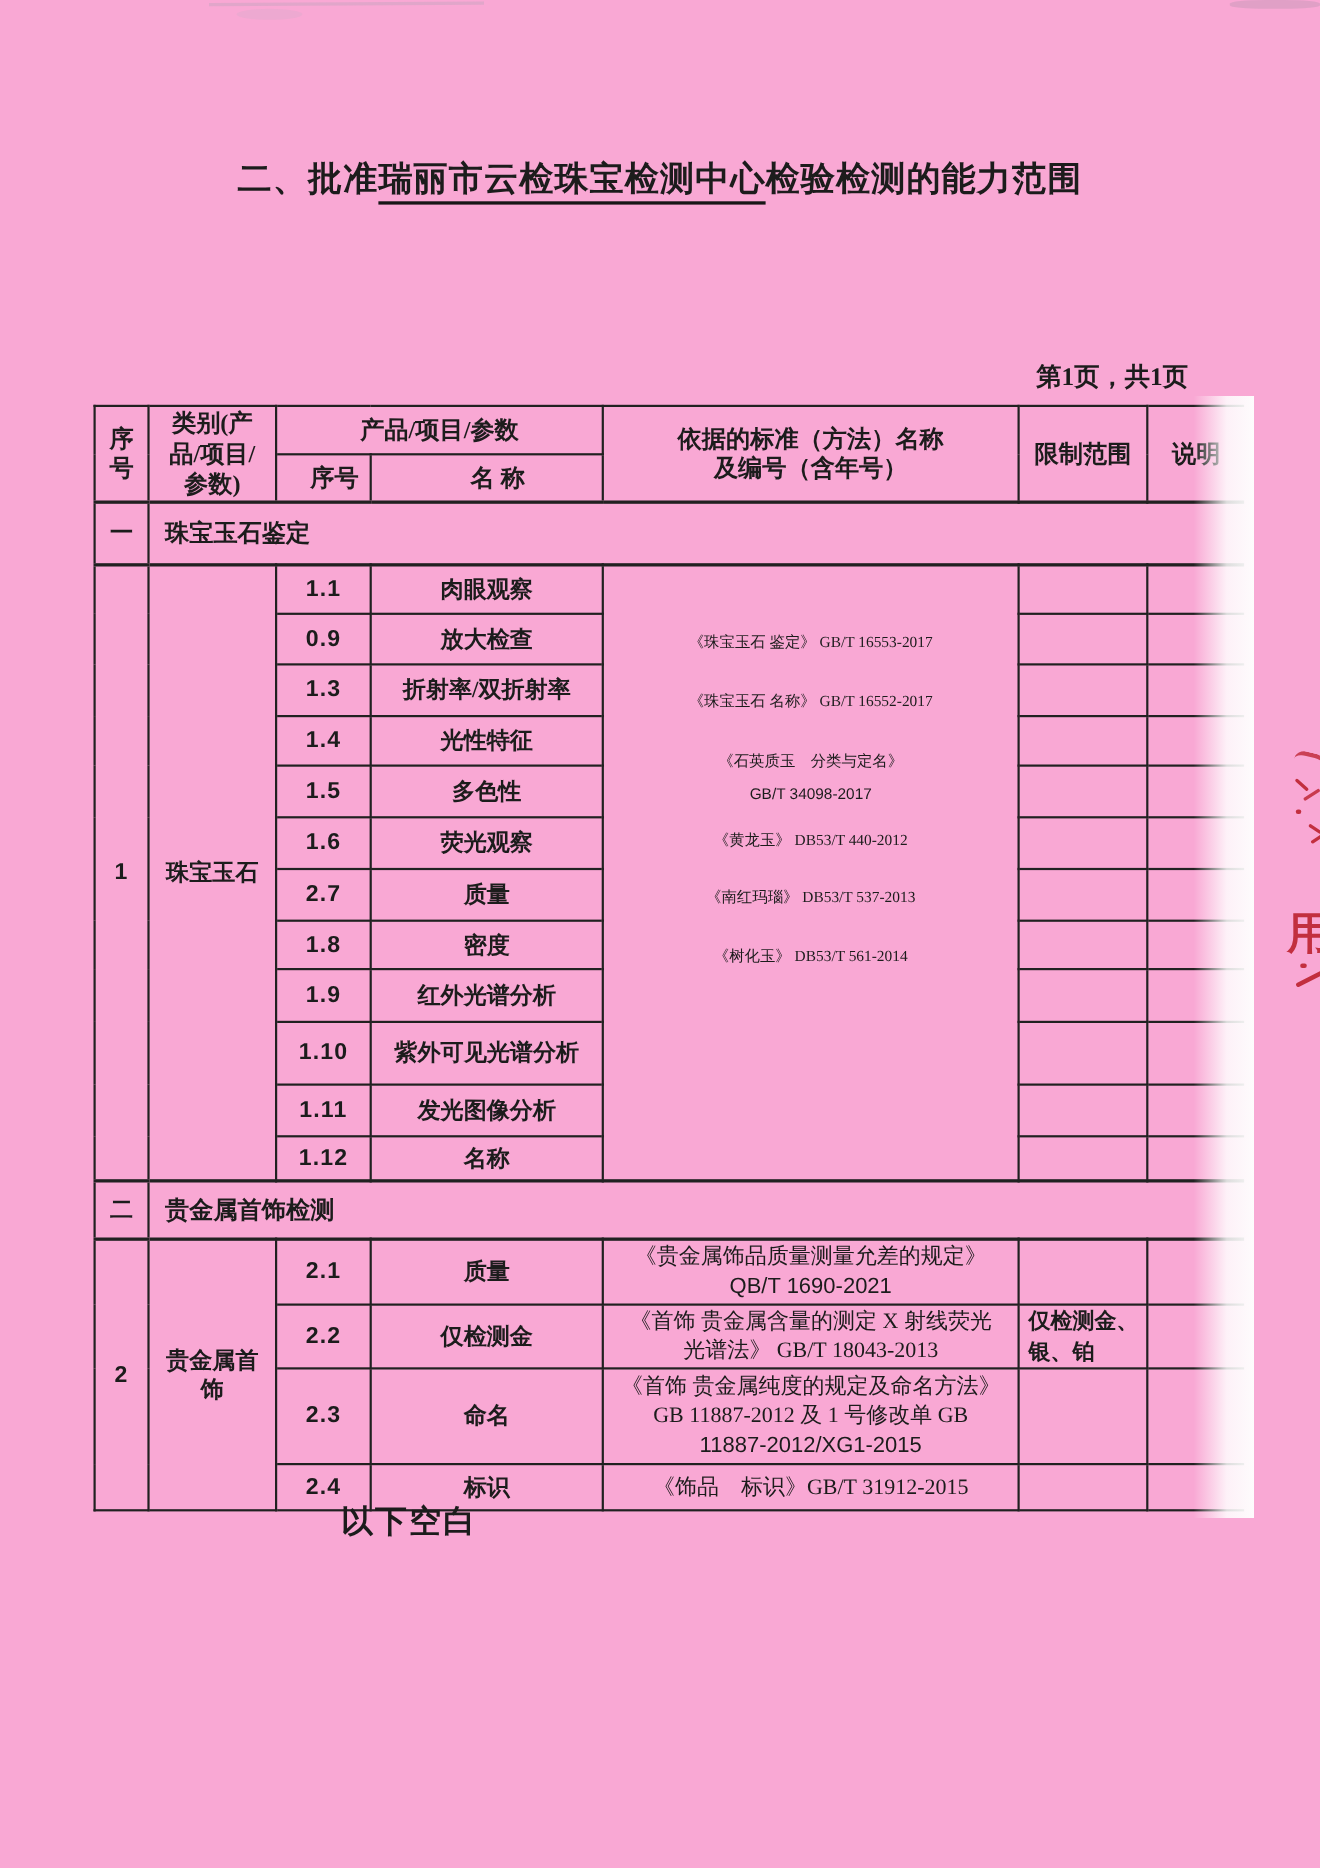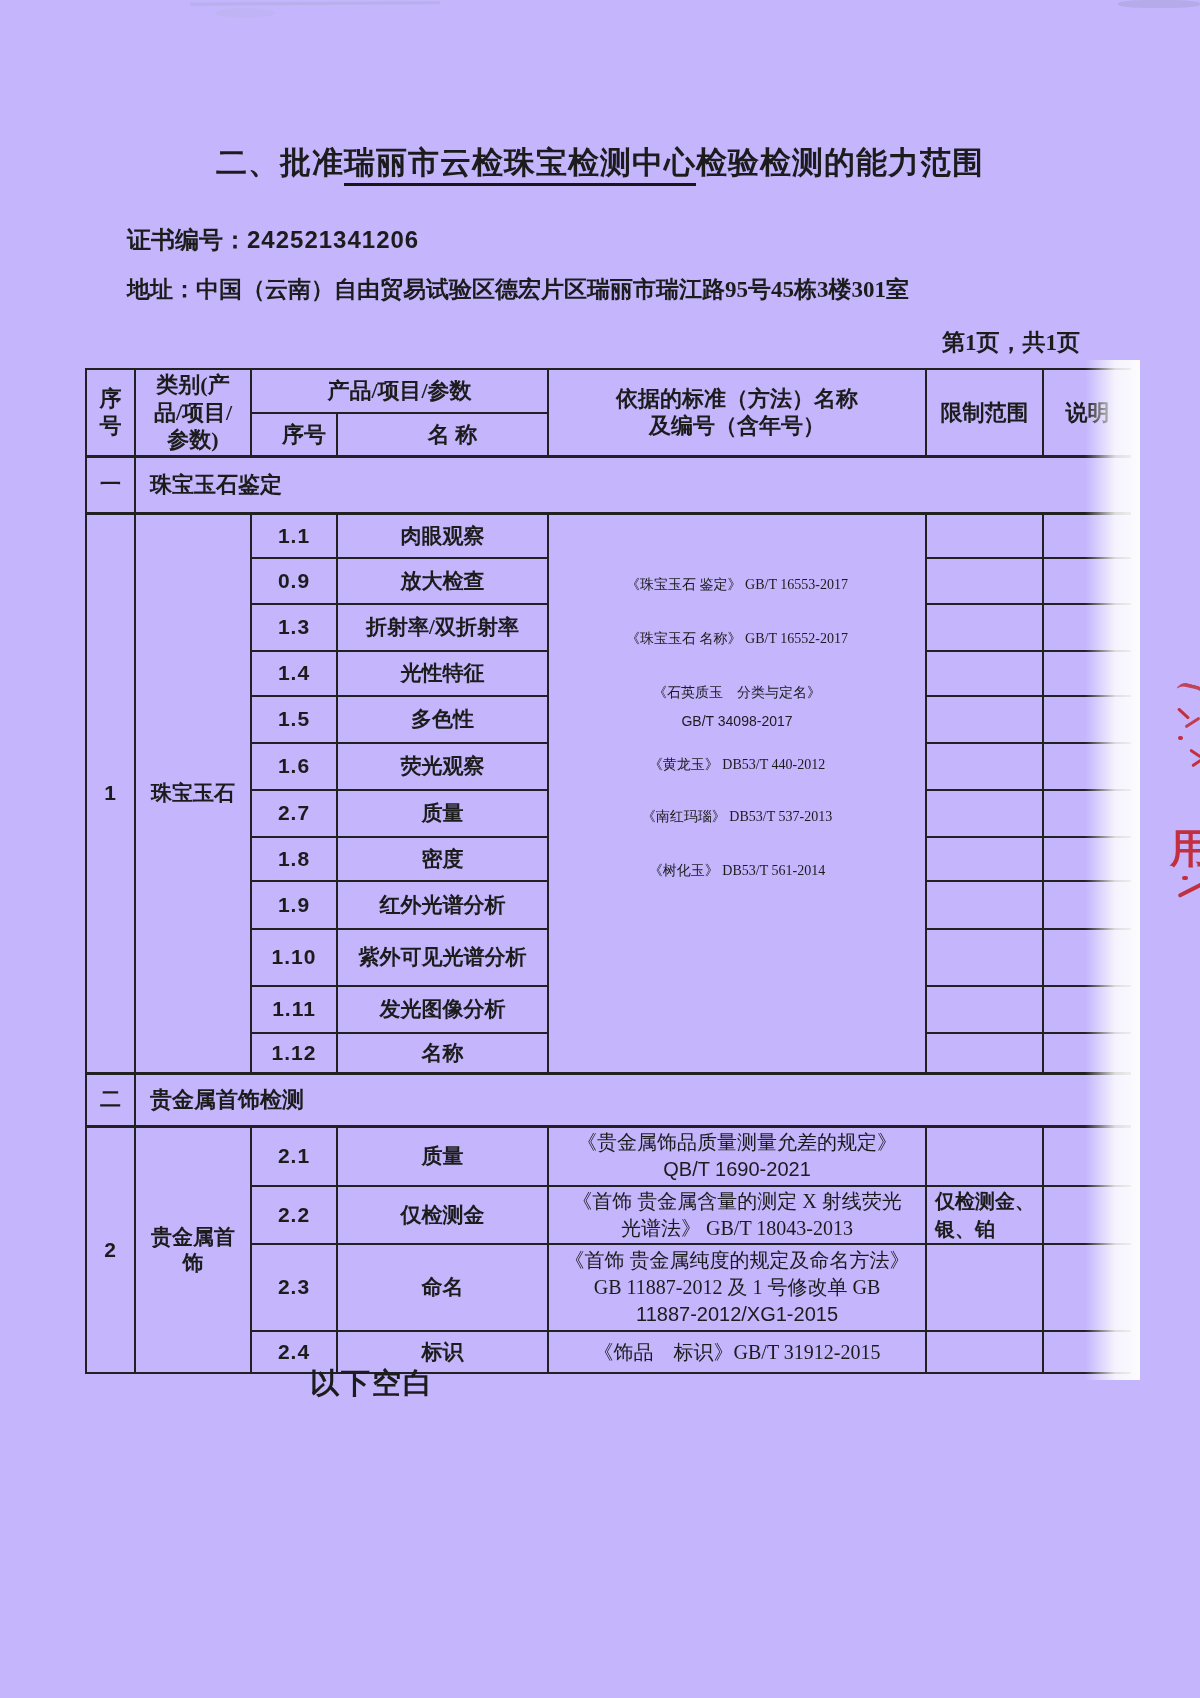--- a/index.html
+++ b/index.html
@@ -1,18 +1,18 @@
 <!DOCTYPE html>
 <html><head>
 <meta charset="utf-8">
 <style>
   html,body{margin:0;padding:0;background:#e8e8e8;}
   .paper{
     position:relative;width:1200px;height:1698px;margin:0 auto;
-    background:#c4b5fd;overflow:hidden;
+    background:#f9a8d4;overflow:hidden;
     font-family:"Liberation Serif","DejaVu Serif",serif;
     color:#1c1c1c;
   }
   
   .doc-title{
     position:absolute;top:142px;left:0;width:1200px;text-align:center;
     font-size:31px;font-weight:700;letter-spacing:1px;white-space:nowrap;
   }
   .doc-title .underlined{border-bottom:3px solid #171717;padding-bottom:3px;}
   .cert-line{position:absolute;left:127px;top:224px;font-size:24px;font-weight:700;}
@@ -89,27 +89,21 @@
 <div class="paper">
 
   <div class="smudge-a"></div>
   <div class="smudge-b"></div>
   <div class="smudge-c"></div>
 
   <div class="doc-title">
     <span>二、批准</span><span class="underlined">瑞丽市云检珠宝检测中心</span><span>检验检测的能力范围</span>
   </div>
 
-  <div class="cert-line">
-    <span>证书编号：</span><span class="num">242521341206</span>
-  </div>
-
-  <div class="addr-line">
-    <span>地址：</span><span>中国（云南）自由贸易试验区德宏片区瑞丽市瑞江路95号45栋3楼301室</span>
-  </div>
+
 
   <div class="page-ind">第1页，共1页</div>
 
   <table class="cap-table">
     <colgroup>
       <col style="width:49px">
         <col style="width:116px">
         <col style="width:86px">
       <col style="width:211px">
         <col style="width:378px">

